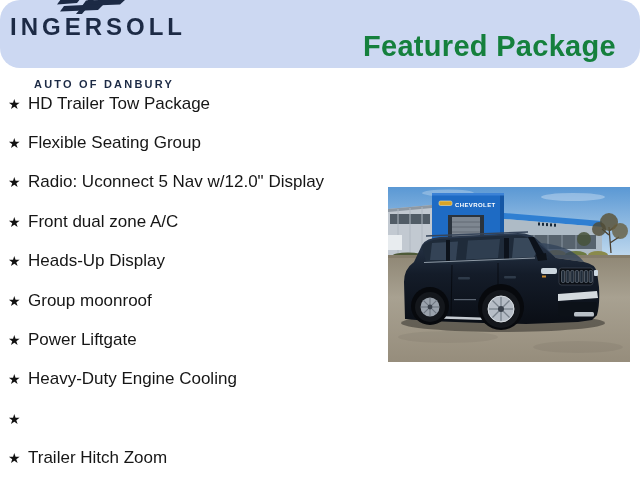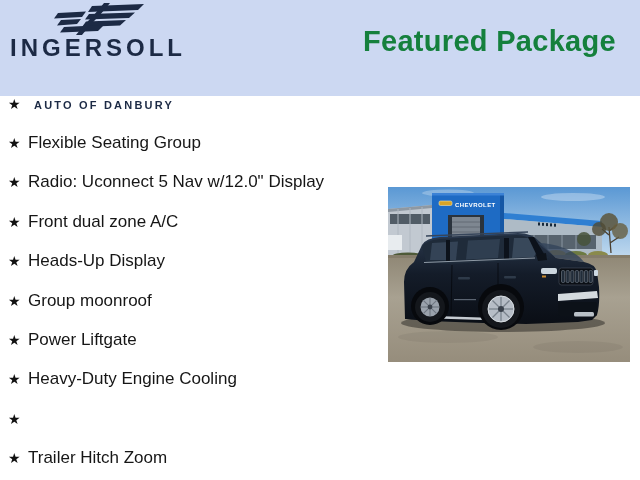--- a/index.html
+++ b/index.html
@@ -2,22 +2,22 @@
 <html><head>
 <meta charset="utf-8">
 <style>
   html,body{margin:0;padding:0;}
   body{
     width:640px;height:480px;overflow:hidden;background:#ffffff;
     font-family:"Liberation Sans", sans-serif;position:relative;
   }
   
   .header{
-    position:absolute;left:0;top:0;width:640px;height:96px;
-    background:#ccd8f2;display:flex;align-items:flex-start;
+    position:absolute;left:0;top:0;width:640px;height:68px;
+    background:#ccd8f2;display:flex;align-items:center;border-radius:20px;
   }
   .brand{width:215px;padding:3px 0 0 10px;box-sizing:border-box;text-align:left;}
   .brand-flag{display:block;margin-left:38px;}
   .brand-name{
     font-size:24px;font-weight:bold;letter-spacing:4px;color:#1c2a45;
     line-height:22px;white-space:nowrap;
   }
   .brand-tagline{
     font-size:11px;font-weight:bold;letter-spacing:2.2px;color:#1c2a45;
     margin-left:24px;line-height:12px;white-space:nowrap;margin-top:40px;
@@ -63,20 +63,21 @@
     </svg>
     <div class="brand-name">INGERSOLL</div>
     <div class="brand-tagline">AUTO OF DANBURY</div>
   </div>
   <div class="header-title">Featured Package</div>
 </div>
 
 <ul class="features">
   <li>
     <span class="star">★</span>
+    <span>HD Trailer Tow Package</span>
   </li>
   <li>
     <span class="star">★</span>
     <span>Flexible Seating Group</span>
   </li>
   <li>
     <span class="star">★</span>
     <span>Radio: Uconnect 5 Nav w/12.0" Display</span>
   </li>
   <li>

